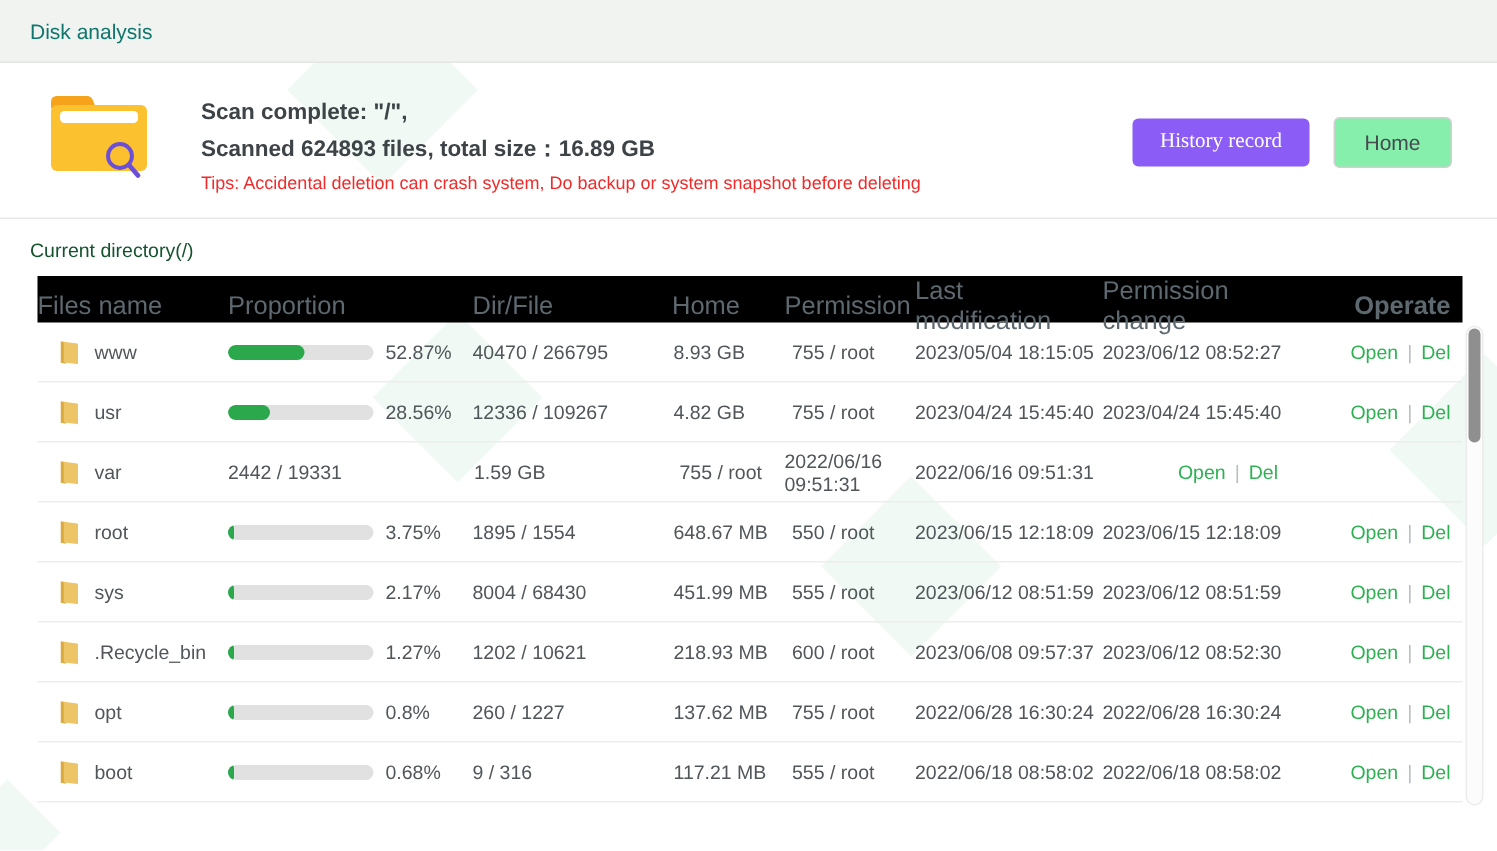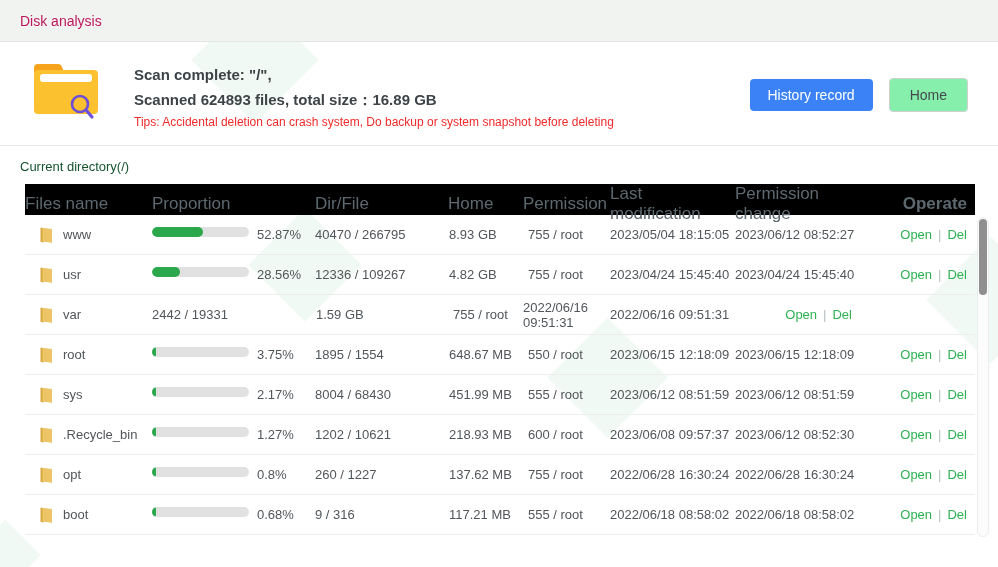--- a/index.html
+++ b/index.html
@@ -11,56 +11,56 @@
   .diamond { position:absolute; background:rgba(46,168,79,0.07); transform:rotate(45deg); z-index:0; }
   .d1 { width:90px; height:90px; left:210px; top:15px; }
   .d2 { width:80px; height:80px; left:265px; top:225px; }
   .d3 { width:85px; height:85px; left:565px; top:335px; }
   .d4 { width:90px; height:90px; left:945px; top:255px; }
   .d5 { width:50px; height:50px; left:-20px; top:530px; }
 
   
   .titlebar { position:relative; z-index:2; height:42px; background:#f0f3f0; border-bottom:1px solid #e2e7e2;
               display:flex; align-items:center; padding:0 20px; }
-  .titlebar .title { font-size:14px; color:#be185d; }
+  .titlebar .title { font-size:14px; color:#0f766e; }
   .close-btn { position:absolute; top:-12px; right:-3px; width:26px; height:26px; border-radius:50%;
                background:#4a4a4a; color:#fff; display:flex; align-items:flex-end; justify-content:center;
                font-size:10px; line-height:1; padding-bottom:4px; cursor:pointer; }
 
   
   .scan-header { position:relative; z-index:1; display:flex; align-items:flex-start; padding:18px 30px 16px 30px;
                  border-bottom:1px solid #e9e9e9; }
   .big-folder { width:72px; height:62px; flex:0 0 auto; margin-right:32px; }
   .scan-text { flex:1 1 auto; padding-top:2px; }
   .scan-line { font-size:15px; font-weight:700; color:#3e4347; line-height:25px; }
   .scan-tips { font-size:12px; color:#f12a2a; margin-top:3px; }
   .hdr-buttons { display:flex; align-items:center; align-self:center; gap:16px; }
-  .btn-green { background:#3b82f6; color:#fff; border:none; border-radius:4px; font-size:14px;
-               padding:8px 18px; height:32px; cursor:pointer; font-family:Liberation Sans, sans-serif;margin-left:24px; }
+  .btn-green { background:#8b5cf6; color:#fff; border:none; border-radius:4px; font-size:14px;
+               padding:8px 18px; height:32px; cursor:pointer; font-family:Liberation Serif, serif;margin-left:24px; }
   .btn-plain { background:#86efac; color:#454a4e; border:1px solid #d0d0d0; border-radius:4px; font-size:14px;
                padding:8px 20px; height:34px; cursor:pointer; font-family:inherit; }
 
   .dir-label { position:relative; z-index:1; font-size:13px; color:#14532d; padding:13px 20px 10px 20px; }
 
   
   .table-wrap { position:relative; z-index:1; margin:0 23px 0 25px; }
   .thead { display:grid; grid-template-columns:127px 163px 133px 75px 87px 125px 125px 1fr;
            background:#000000; height:31px; align-items:center; font-size:17px; color:#5d686f; }
   .thead .hcell { padding-left:0; }
   .h-name { padding-left:10px; }
   .h-prop { padding-left:1px; }
   .h-size, .h-perm { padding-left:5px; }
   .h-mod, .h-permch { padding-left:2px; }
   .h-op { text-align:right; padding-right:8px;font-weight:bold; }
 
   .tbody .trow { display:grid; grid-template-columns:127px 163px 133px 75px 87px 125px 125px 1fr;
                  height:40px; align-items:center; border-bottom:1px solid #ededed; font-size:13px; color:#51565a; }
   .c-name { display:flex; align-items:center; padding-left:13px; gap:9px; }
   .foldericon { width:16px; height:18px; display:inline-flex; flex:0 0 auto; }
-  .c-prop { display:flex; gap:8px; }
+  .c-prop { display:flex; align-items:center; gap:8px; }
   .bar { width:97px; height:10px; background:#e1e1e1; border-radius:5px; overflow:hidden; display:inline-block; }
   .bar .fill { display:block; height:100%; background:#2ba84c; border-radius:5px; min-width:4px; }
   .c-size { padding-left:1px; }
   .c-perm { padding-left:5px; }
   .c-op { text-align:right; padding-right:8px; white-space:nowrap; }
   .link { color:#2eb152; text-decoration:none; cursor:pointer; }
   .sep { color:#b9bec2; margin:0 6px; }
 
   
   .vscroll { position:absolute; top:33px; right:-14px; width:12px; height:320px; background:#fcfcfc;

